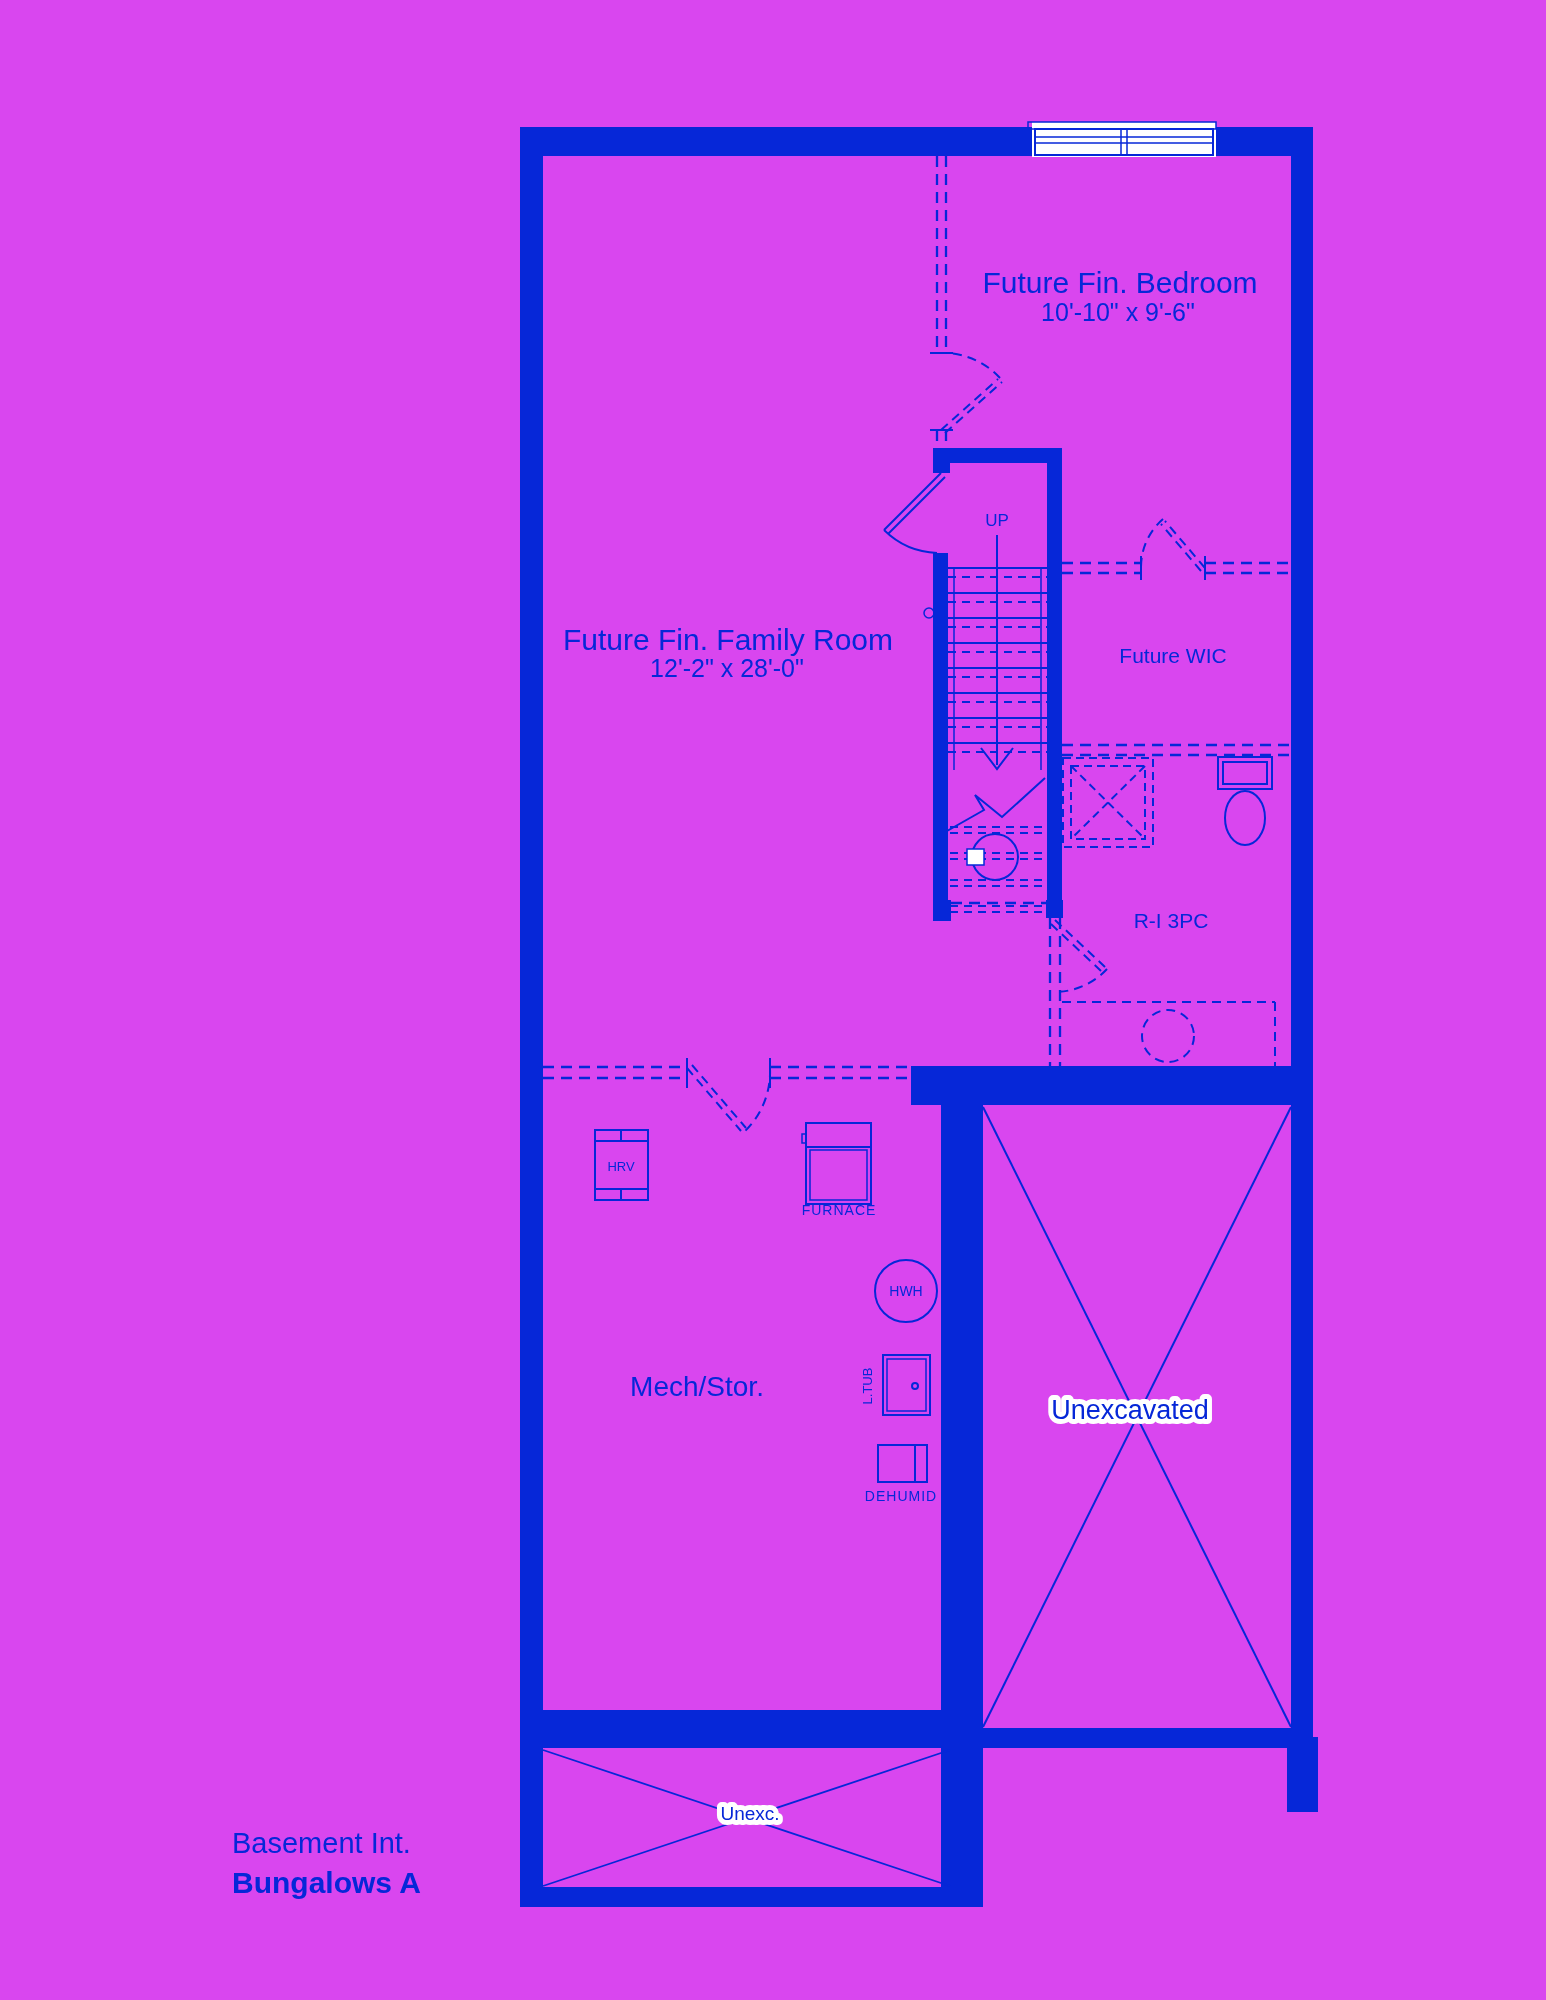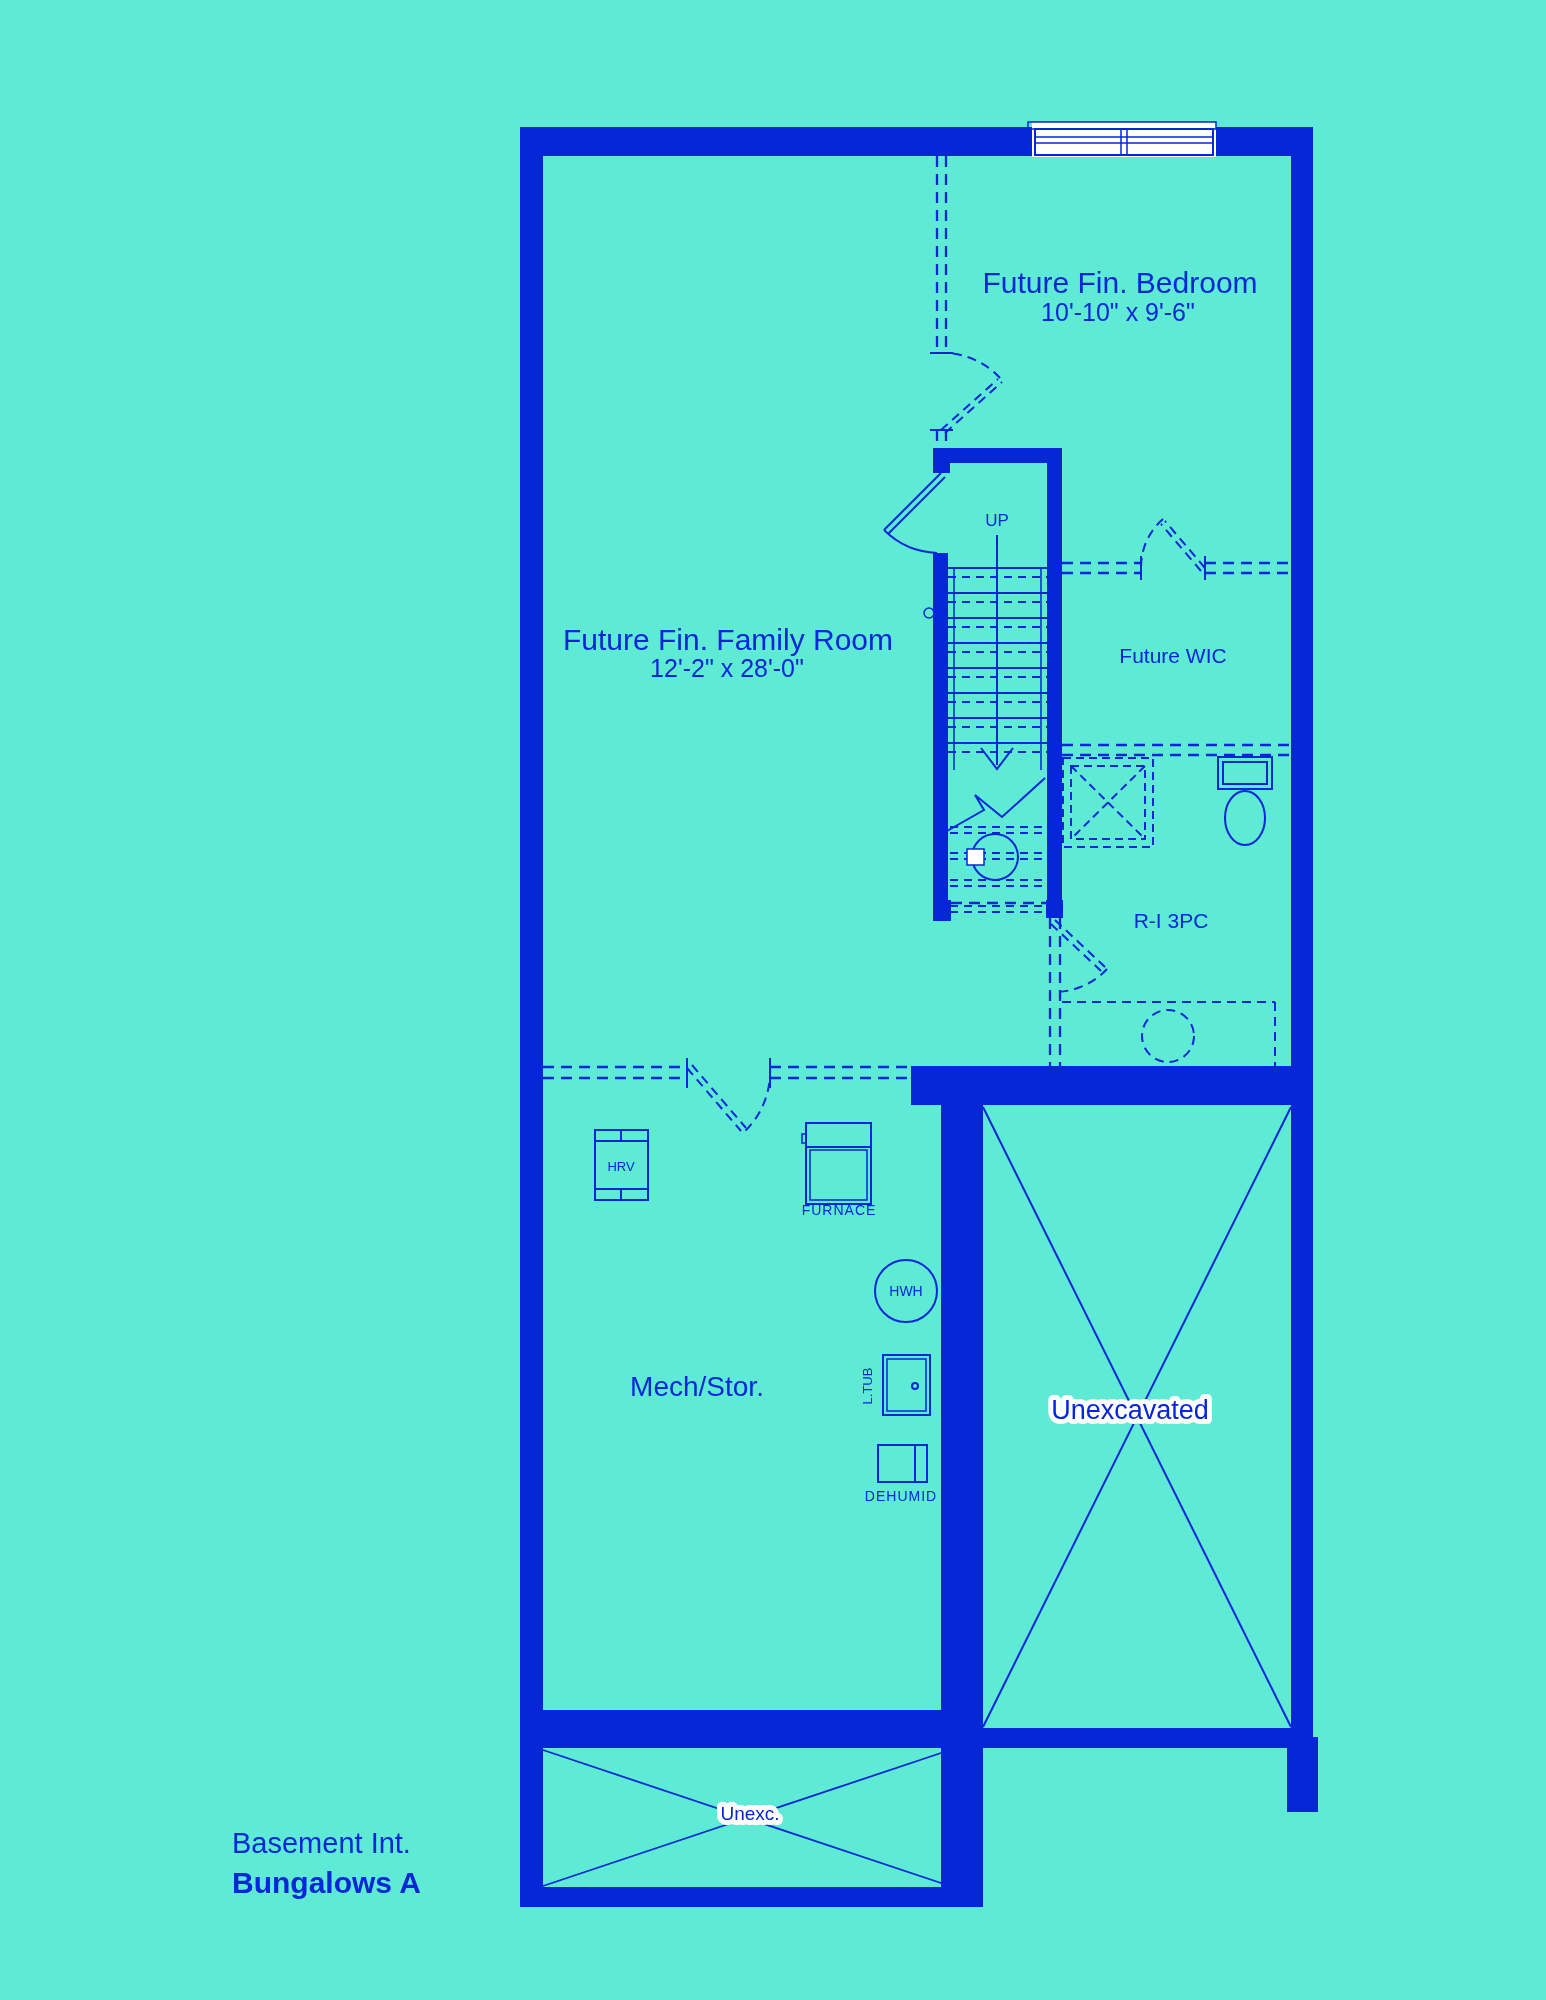--- a/index.html
+++ b/index.html
@@ -1,16 +1,16 @@
 <!DOCTYPE html>
 <html><head>
 <meta charset="utf-8">
 <style>
   html,body{margin:0;padding:0;background:#ffffff;}
-  .page{position:relative;width:1546px;height:2000px;background:#5eead4;overflow:hidden;}
+  .page{position:relative;width:1546px;height:2000px;background:#d946ef;overflow:hidden;}
   svg{position:absolute;left:0;top:0;}
   text{font-family:"Liberation Sans",sans-serif;fill:#0627d8;}
   .halo{paint-order:stroke;stroke:#ffffff;stroke-width:10px;stroke-linejoin:round;}
   .wall{fill:#0627d8;stroke:none;}
   .ln{stroke:#0627d8;fill:none;}
 </style>
 </head>
 <body>
 
 <div class="page">

